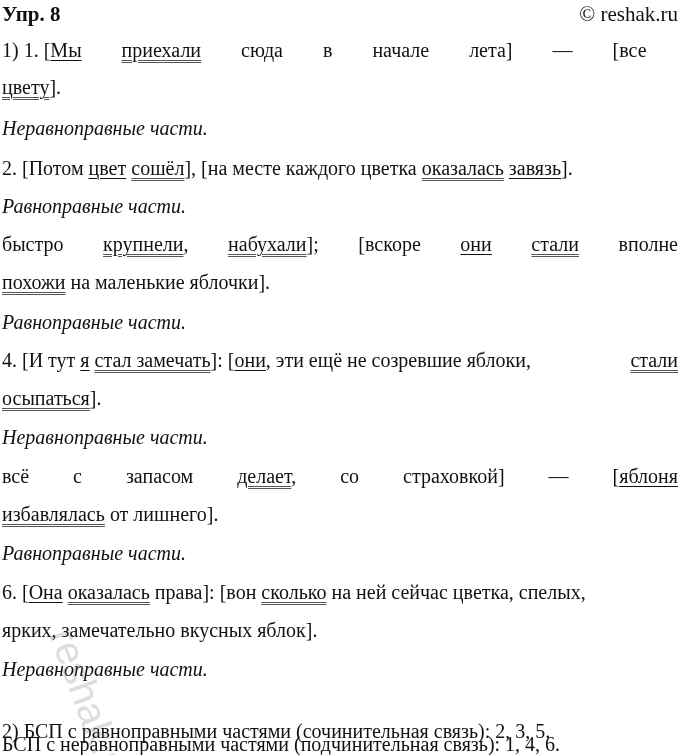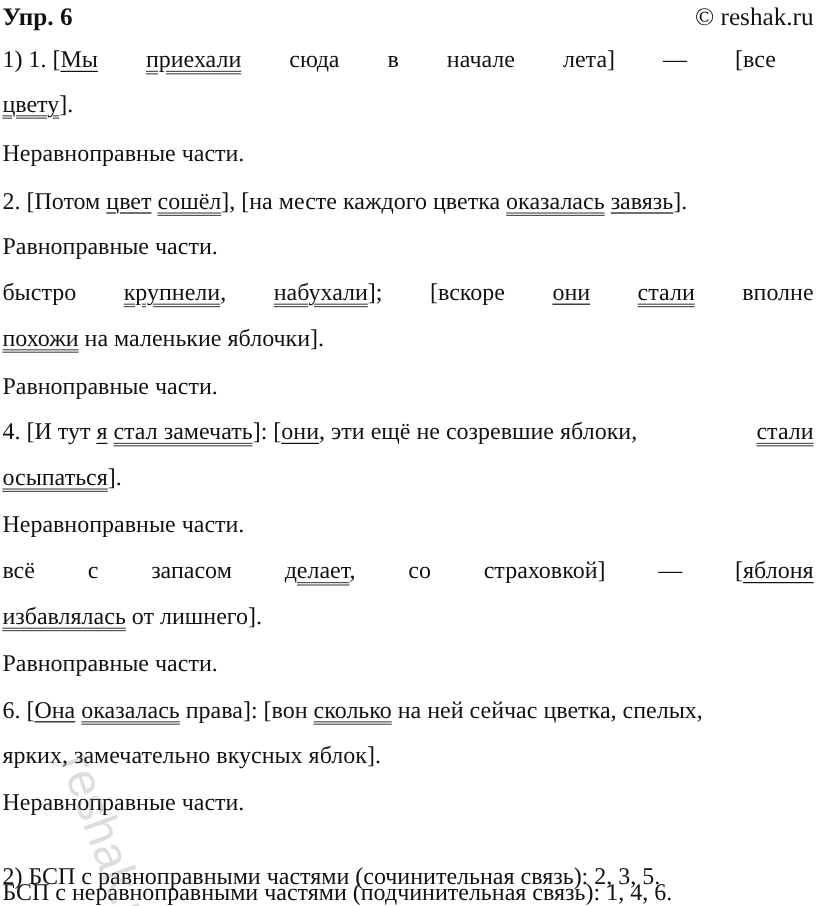--- a/index.html
+++ b/index.html
@@ -6,34 +6,34 @@
   body {
     width: 680px; height: 755px; overflow: hidden; position: relative;
     font-family: "Liberation Serif", serif; color: #111;
     font-size: 20px;
   }
   .header { position: absolute; top: 0; left: 2px; right: 2px; height: 34px; }
   .title { position: absolute; left: 0; top: 2px; font-weight: bold; font-size: 21px; }
   .copyright { position: absolute; right: 0; top: 2px; font-size: 21px; }
   .line { position: absolute; left: 2px; right: 2px; white-space: nowrap; line-height: 26px; }
   .justify { display: flex; justify-content: space-between; }
-  .it { }
+  .it { font-style: italic; }
   .s { text-decoration: underline; text-underline-offset: 3px; text-decoration-thickness: 1px; }
   .p { text-decoration: underline double; text-underline-offset: 3px; text-decoration-thickness: 1px; text-decoration-color: #555; }
   .watermark {
     position: absolute; left: 0px; top: 620px; width: 80px; height: 140px;
     color: rgba(120,120,120,0.25); font-family: "Liberation Sans", sans-serif;
     font-size: 40px; transform: rotate(70deg); transform-origin: 40px 60px; pointer-events: none;
   }
 </style>
 </head>
 <body>
 
 <div class="header">
-  <span class="title">Упр. 6</span>
+  <span class="title">Упр. 8</span>
   <span class="copyright">© reshak.ru</span>
 </div>
 
 <div class="line justify" style="top:37px;gap:40px;">
   <span><span>1)</span> <span>1.</span> <span>[</span><span class="s">Мы</span></span>
   <span class="p">приехали</span>
   <span>сюда</span>
   <span>в</span>
   <span>начале</span>
   <span>лета]</span>

